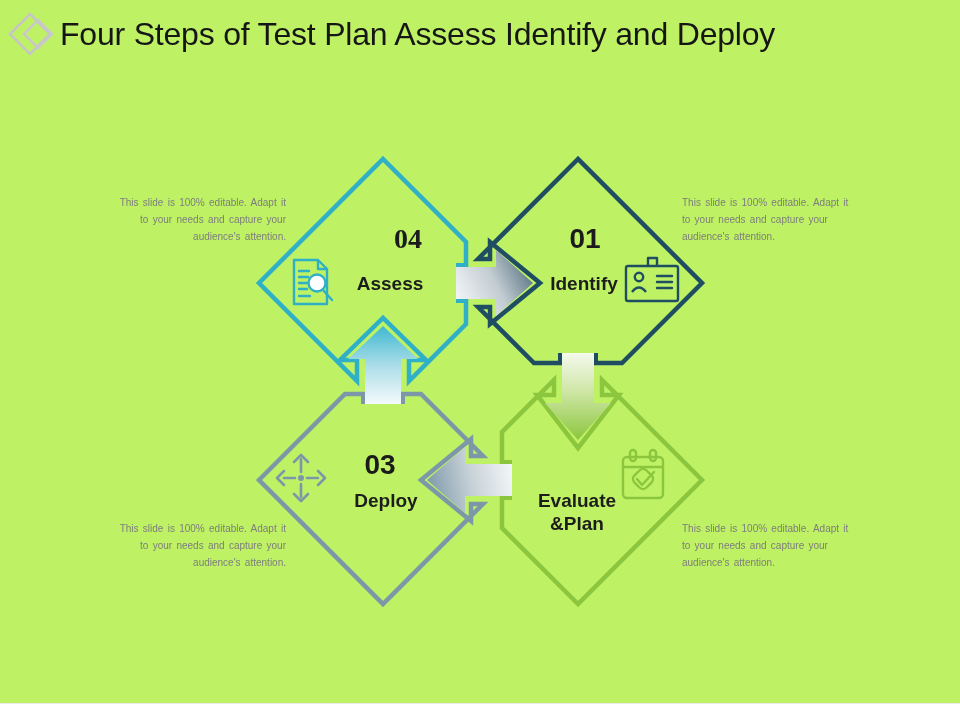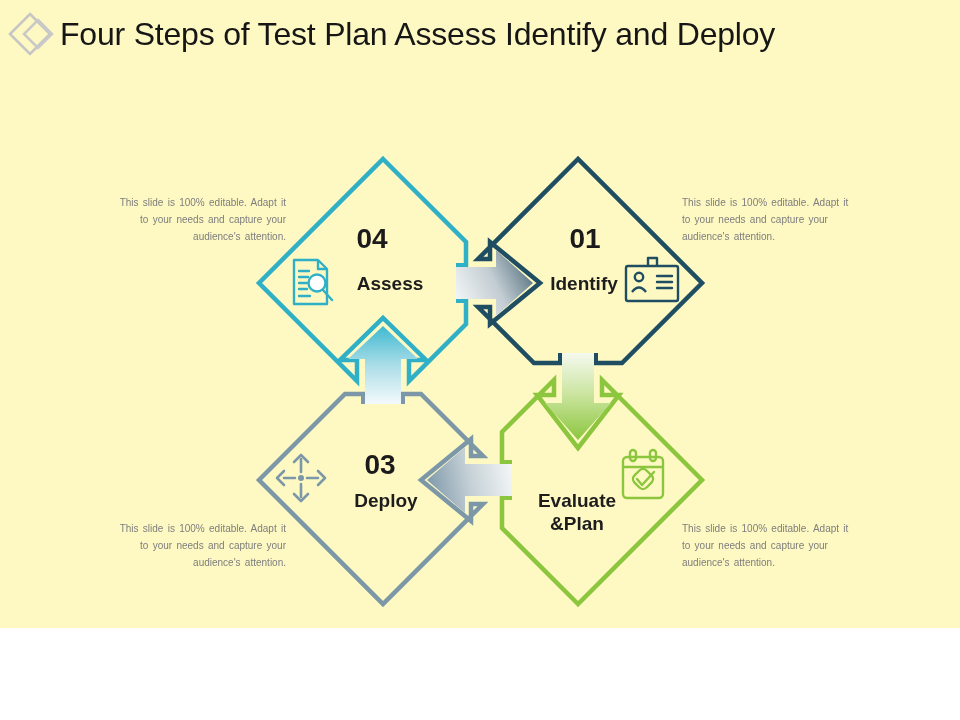--- a/index.html
+++ b/index.html
@@ -1,16 +1,16 @@
 <!DOCTYPE html>
 <html><head>
 <meta charset="utf-8">
 <style>
   html,body{margin:0;padding:0;background:#fff;}
-  .slide{position:relative;width:960px;height:628px;background:#fef9c3;overflow:hidden;
+  .slide{position:relative;width:960px;height:704px;background:#bef264;overflow:hidden;
          font-family:"Liberation Sans","DejaVu Sans",sans-serif;}
   .title{position:absolute;left:60px;top:16px;font-size:32px;color:#161616;
          letter-spacing:-0.2px;white-space:nowrap;}
   .logo{position:absolute;left:4px;top:12px;}
   .diagram{position:absolute;left:0;top:0;}
   .num{position:absolute;width:100px;text-align:center;font-size:28px;font-weight:bold;color:#1b1b1b;}
   .lbl{position:absolute;width:140px;text-align:center;font-size:19px;font-weight:bold;color:#1d1d1d;line-height:23px;}
   .lbl-narrow{width:110px;}
   .note{position:absolute;width:226px;font-size:10px;line-height:17px;color:#7d7d7d;word-spacing:1.5px;}
   .note.right{text-align:right;}
@@ -101,21 +101,21 @@
       <path d="M284,478 H295 M307,478 H318"></path>
       <path d="M301,459 V472 M301,484 V497"></path>
       <path d="M284,471 L277,478 L284,485"></path>
       <path d="M318,471 L325,478 L318,485"></path>
       <path d="M294,462 L301,455 L308,462"></path>
       <path d="M294,494 L301,501 L308,494"></path>
       <circle cx="301" cy="478" r="3" fill="#7C98A8" stroke="none"></circle>
     </g>
   </svg>
 
-  <div class="num" style="left:322px;top:223px;">04</div>
+  <div class="num" style="left:358px;top:223px;font-family:Liberation Serif, serif;">04</div>
   <div class="num" style="left:535px;top:223px;">01</div>
   <div class="num" style="left:330px;top:449px;text-align:center;">03</div>
 
   <div class="lbl" style="left:320px;top:272px;">Assess</div>
   <div class="lbl" style="left:514px;top:272px;">Identify</div>
   <div class="lbl" style="left:316px;top:489px;">Deploy</div>
   <div class="lbl lbl-narrow" style="left:522px;top:489px;">Evaluate &amp;Plan</div>
 
   <div class="note right" style="left:60px;top:194px;">
     <span>This slide is 100% editable. Adapt it</span>

